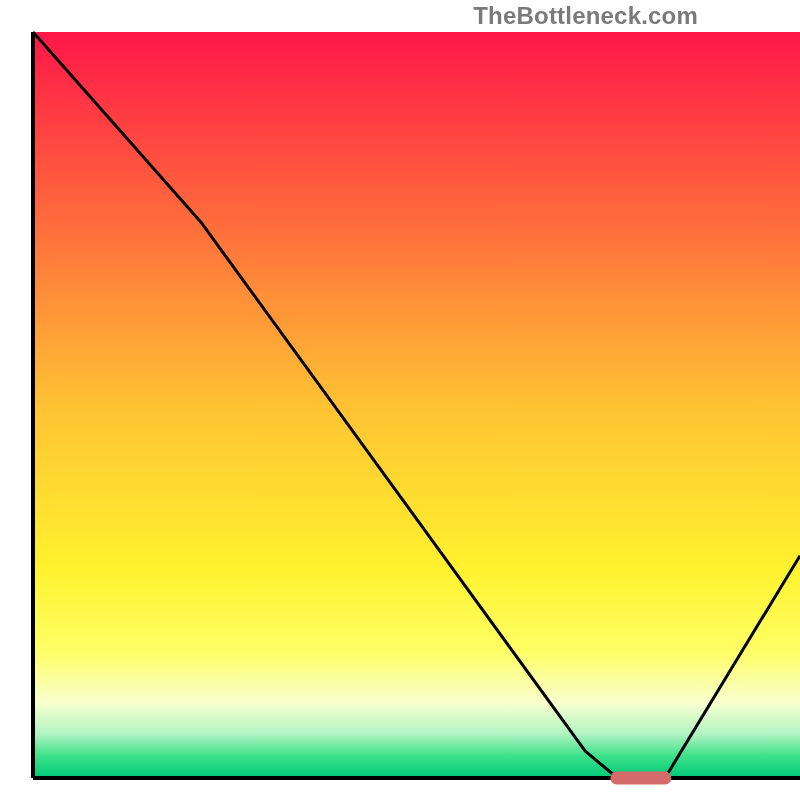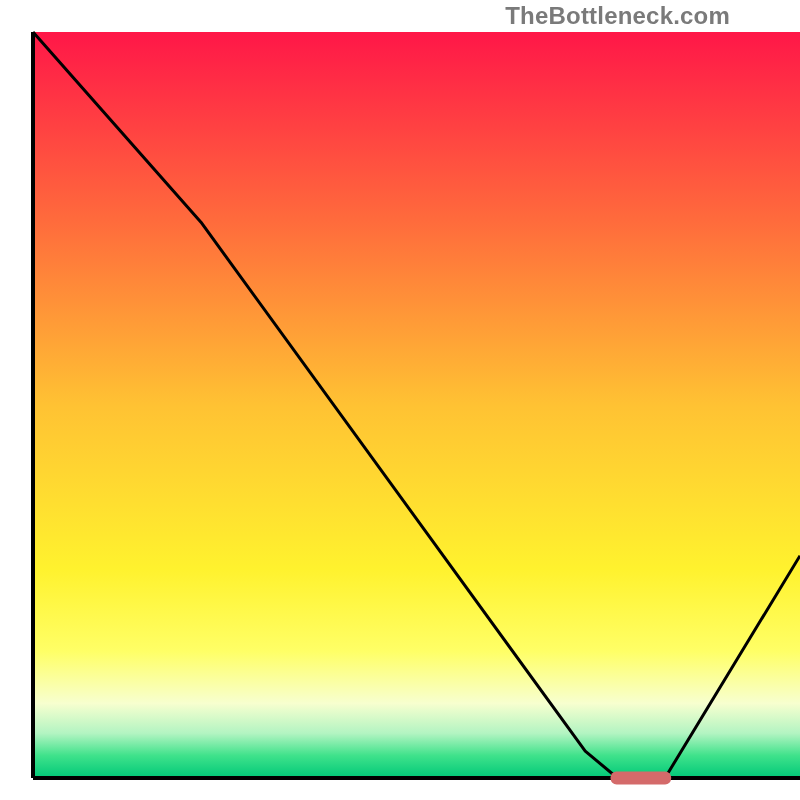--- a/index.html
+++ b/index.html
@@ -7,21 +7,20 @@
     padding: 0;
     width: 800px;
     height: 800px;
     background: #ffffff;
     overflow: hidden;
   }
   .stage {
     position: relative;
     width: 708px;
     height: 800px;
-    padding-left: 32px;
   }
   .watermark {
     position: absolute;
     top: 2px;
     right: 10px;
     font-family: Arial, Helvetica, sans-serif;
     font-size: 24px;
     font-weight: 600;
     color: #7a7a7a;
     letter-spacing: 0.2px;

